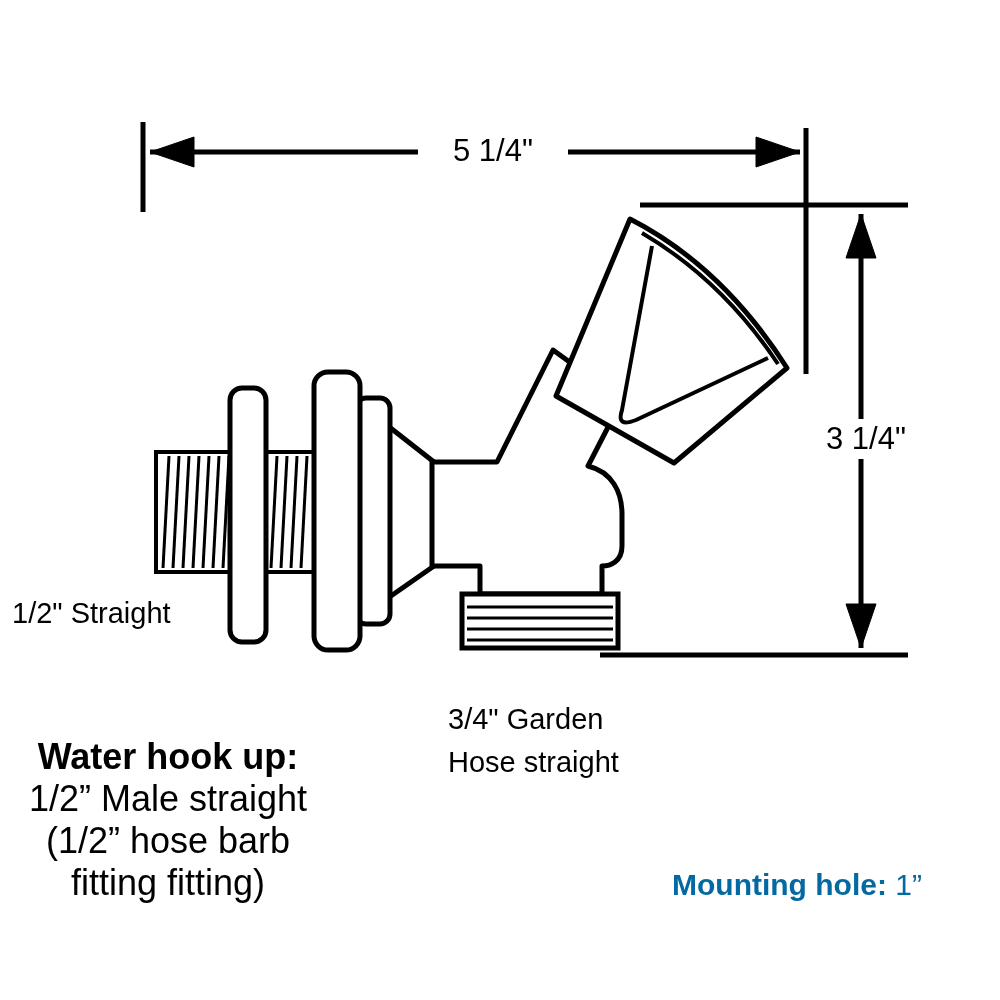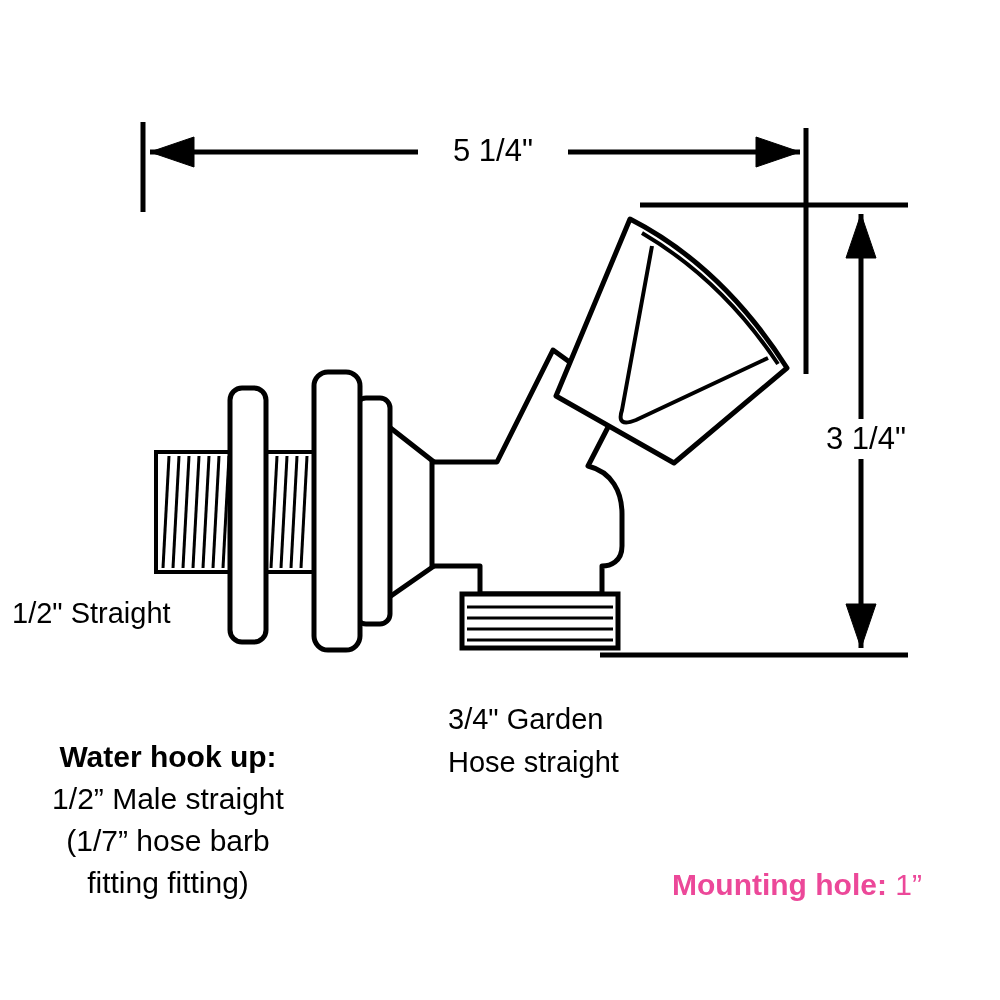--- a/index.html
+++ b/index.html
@@ -33,39 +33,39 @@
     font-size: 31px;
     text-align: center;
     padding: 2px 10px;
   }
   .hookup {
     position: absolute;
     left: 18px;
     top: 736px;
     width: 300px;
     text-align: center;
-    font-size: 30px;
+    font-size: 36px;
     line-height: 42px;
     color: #000000;
   }
   .bold { font-weight: bold; }
   .outlet {
     position: absolute;
     left: 448px;
     top: 698px;
     font-size: 29px;
     line-height: 43px;
     color: #000000;
   }
   .mounting {
     position: absolute;
     left: 672px;
     top: 868px;
     font-size: 30px;
-    color: #ec4899;
+    color: #0369a1;
   }
 </style>
 </head>
 <body>
 
 <div id="canvas">
 
   <svg id="drawing" width="1000" height="1000" viewBox="0 0 1000 1000">
 
     <g stroke="#000000" stroke-width="5" fill="#000000">
@@ -140,21 +140,21 @@
   <div class="label" style="left:12px; top:597px;">1/2" Straight</div>
 
   <div class="outlet">
     <div>3/4" Garden</div>
     <div>Hose straight</div>
   </div>
 
   <div class="hookup">
     <div class="bold">Water hook up:</div>
     <div>1/2” Male straight</div>
-    <div>(1/7” hose barb</div>
+    <div>(1/2” hose barb</div>
     <div>fitting fitting)</div>
   </div>
 
   <div class="mounting">
     <span class="bold">Mounting hole:</span><span> 1”</span>
   </div>
 
 </div>
 
 </body></html>

